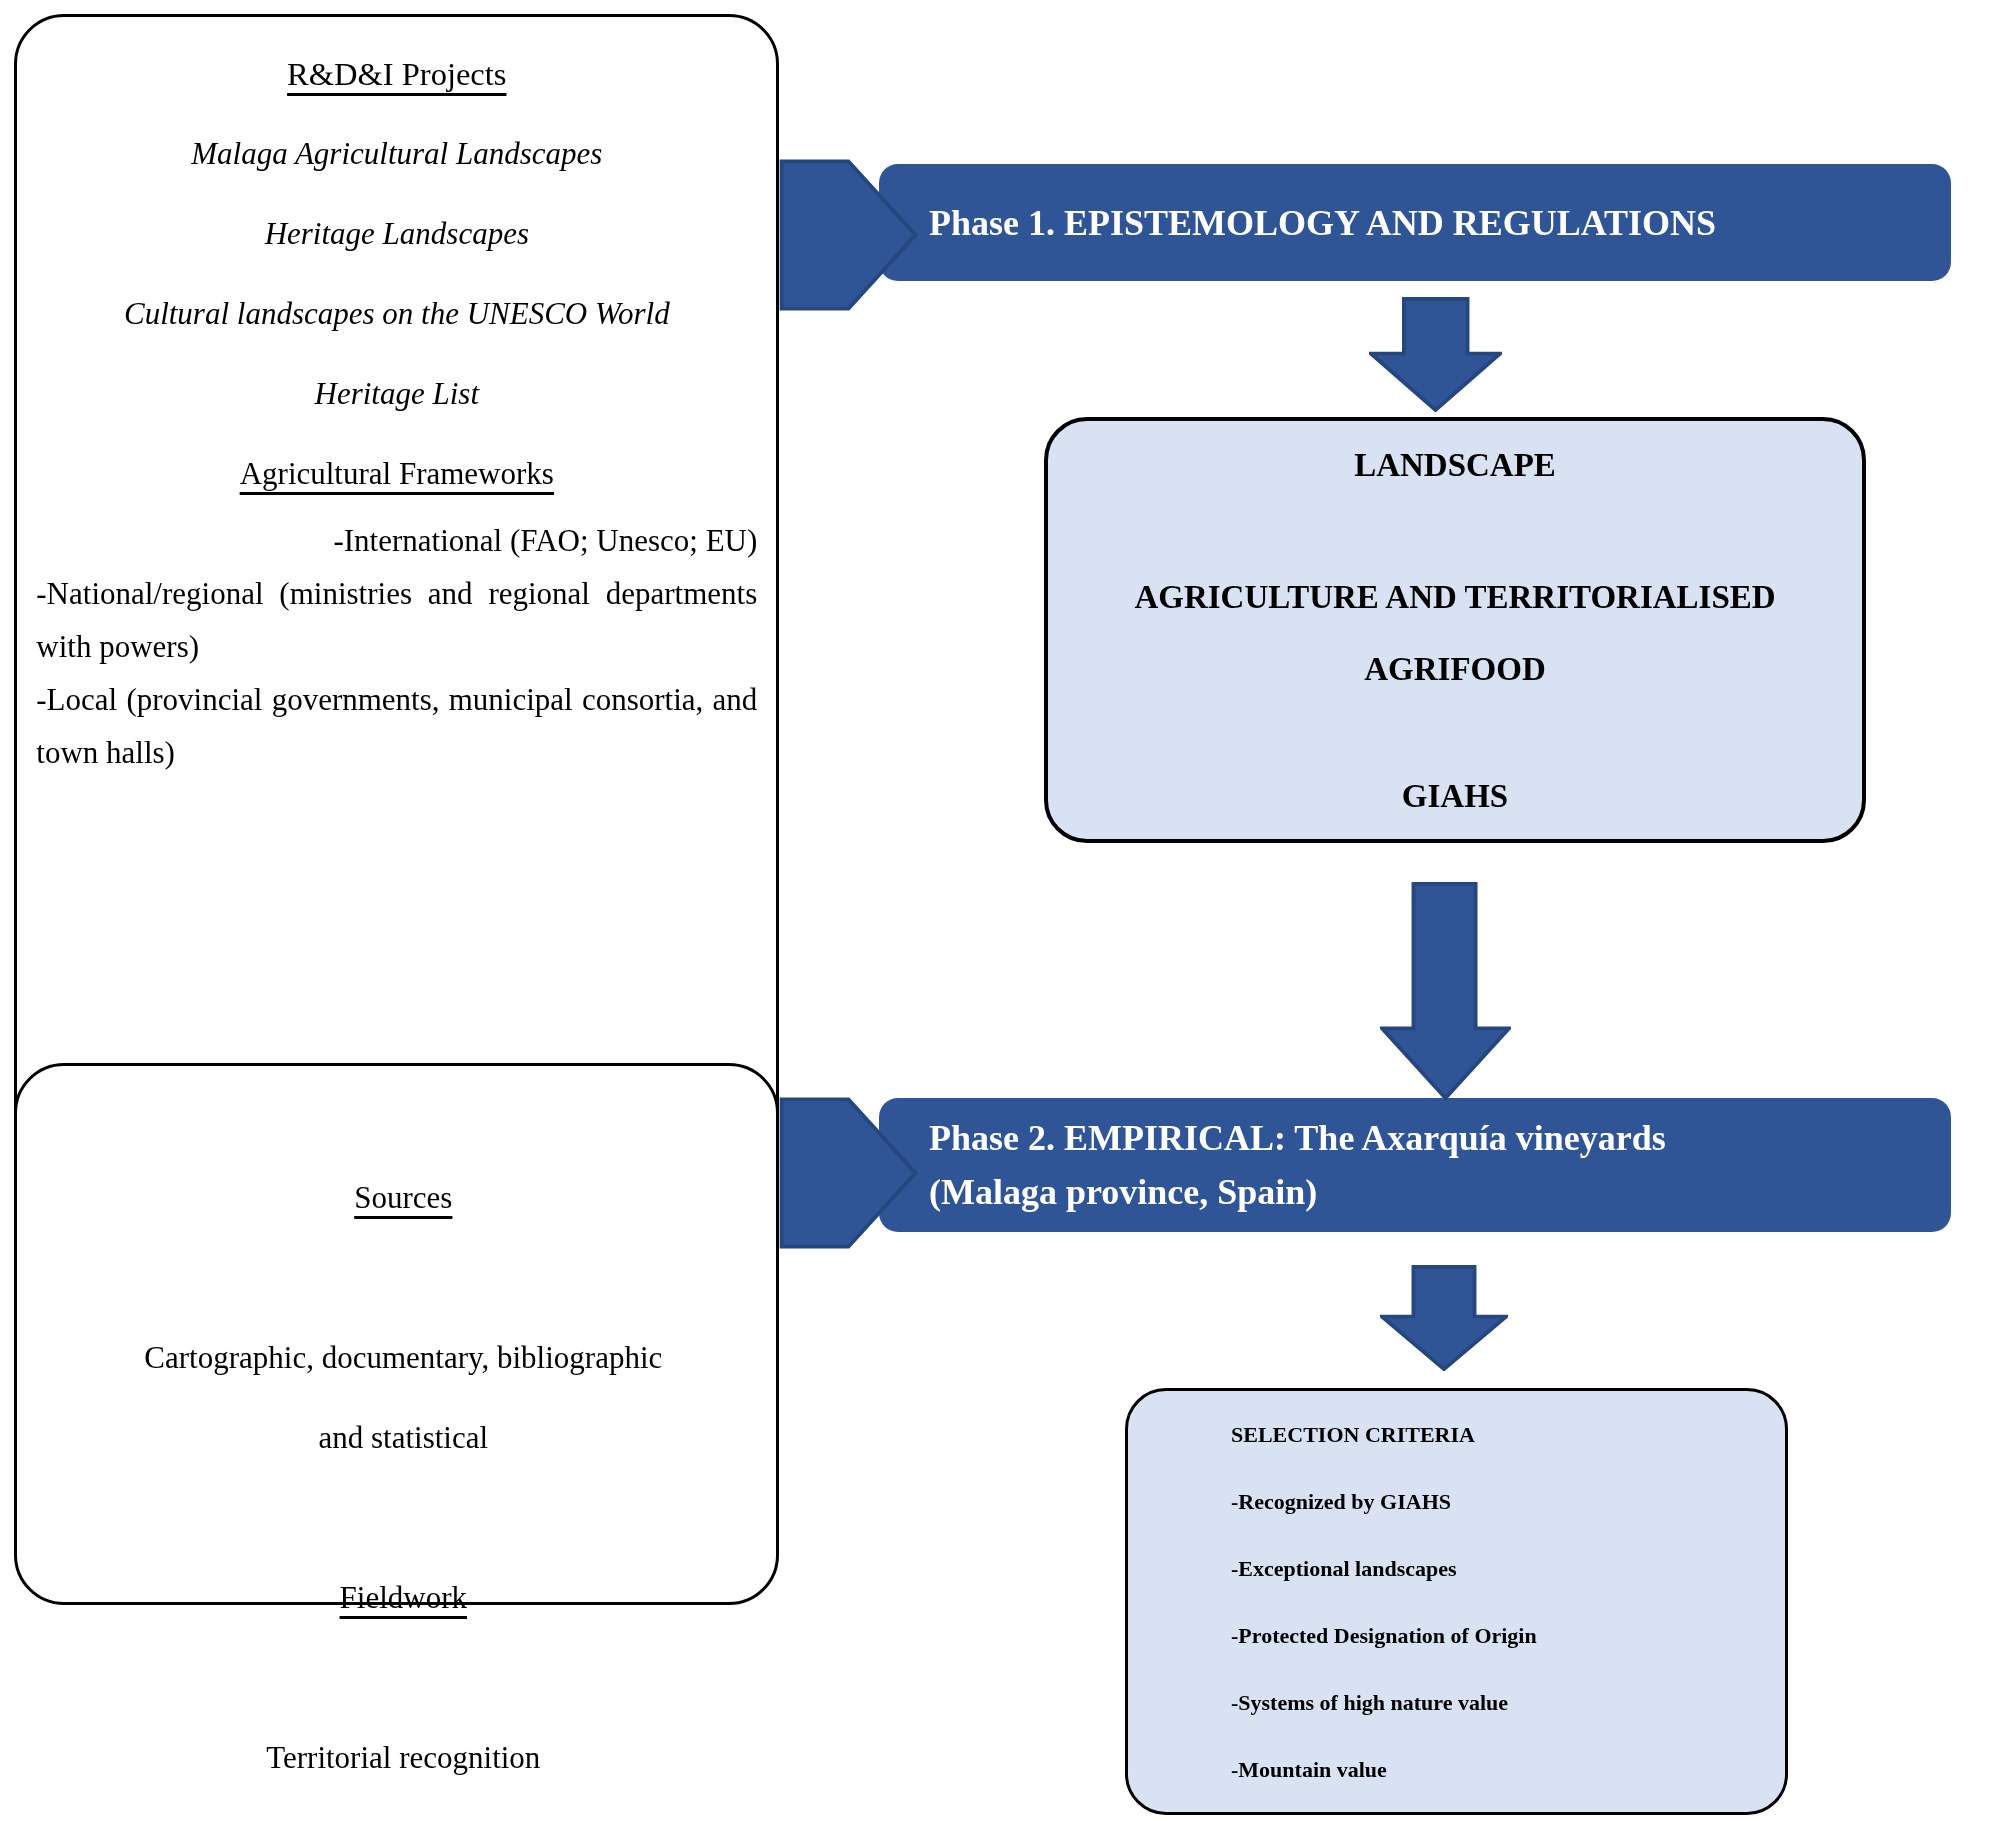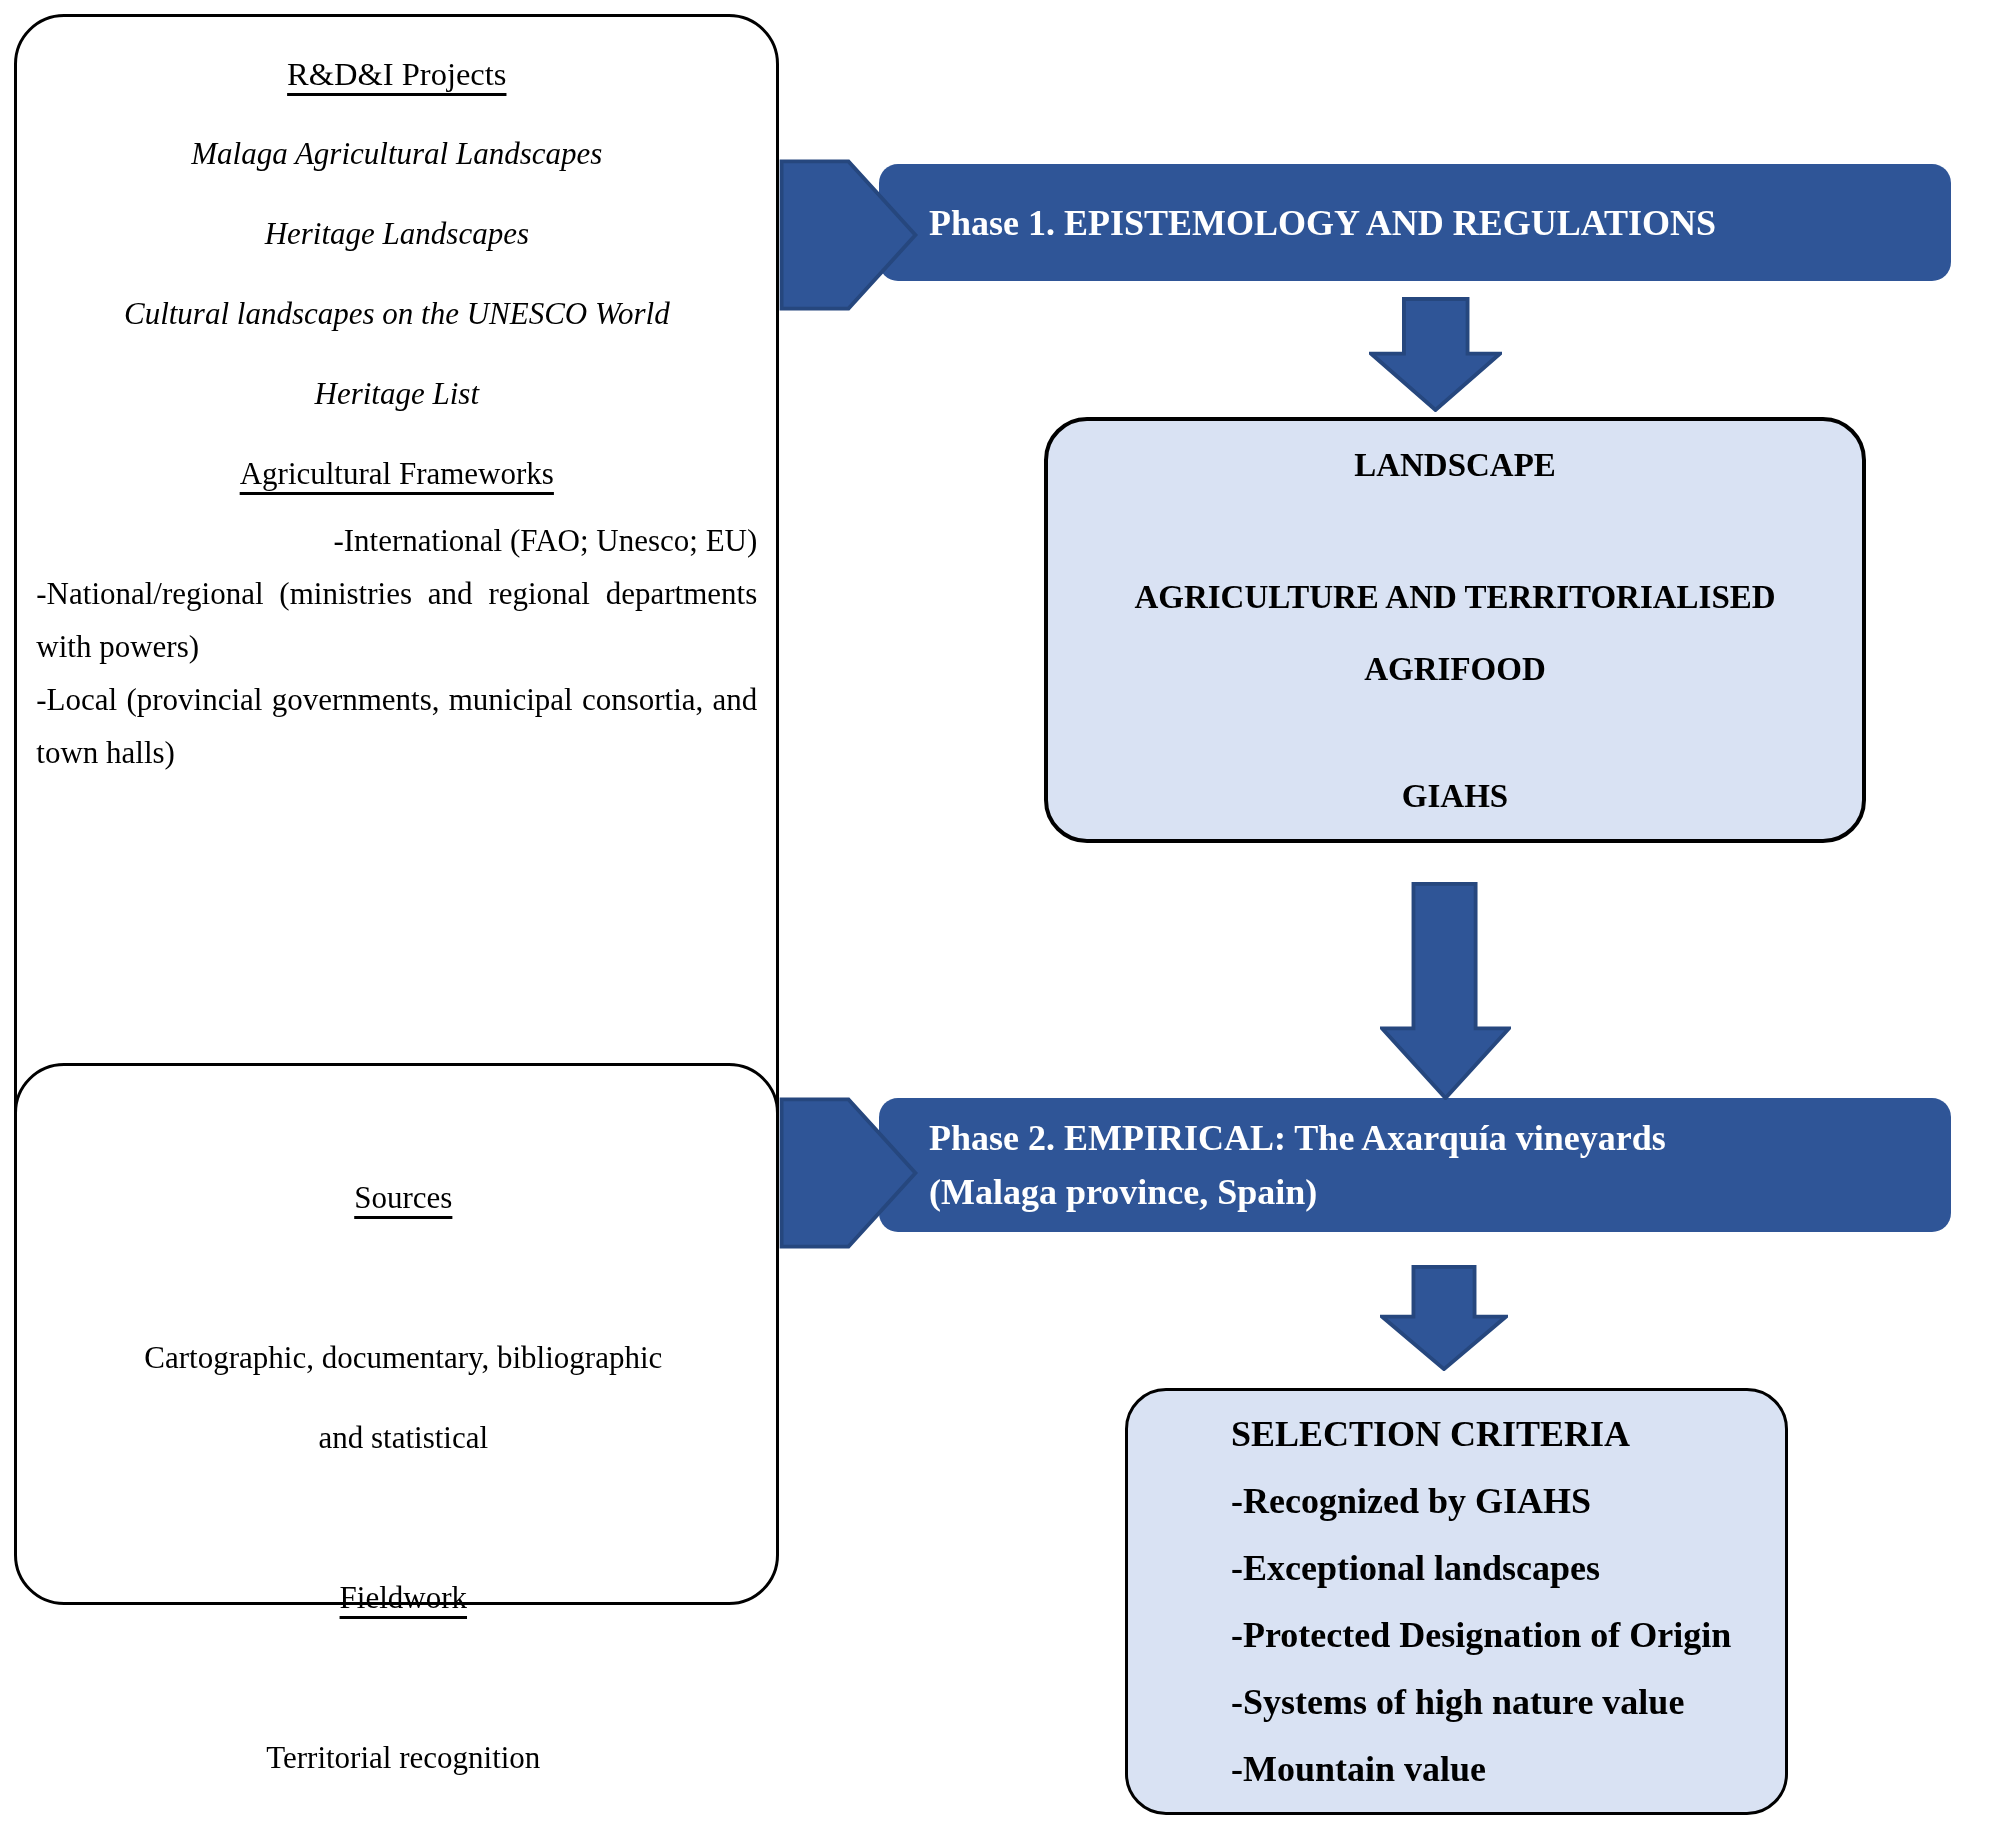--- a/index.html
+++ b/index.html
@@ -58,21 +58,21 @@
   }
   #landscape-box .ln{white-space:pre-line;line-height:72px;}
   #landscape-box .gap1{margin-top:60px;}
   #landscape-box .gap2{margin-top:55px;}
   
   #sources-box{left:14.3px;top:1063px;width:765px;height:542px;padding:12px 11px 0 24px;z-index:1;}
   #sources-box .rhythm{line-height:80px;font-size:31px;white-space:pre-line;}
   
   #selection-box{
     left:1125px;top:1388px;width:663px;height:427px;border-radius:41px;border-width:3.8px;
-    padding:9.6px 19px 0 103px;font-weight:bold;font-size:36px;
+    padding:9.6px 19px 0 103px;font-weight:bold;font-size:22px;
   }
   #selection-box .crit{line-height:67px;text-align:left;}
 </style>
 </head>
 <body>
 
 <div id="canvas">
 
   <div id="rdi-box" class="abs white-box">
     <div class="rhythm">

